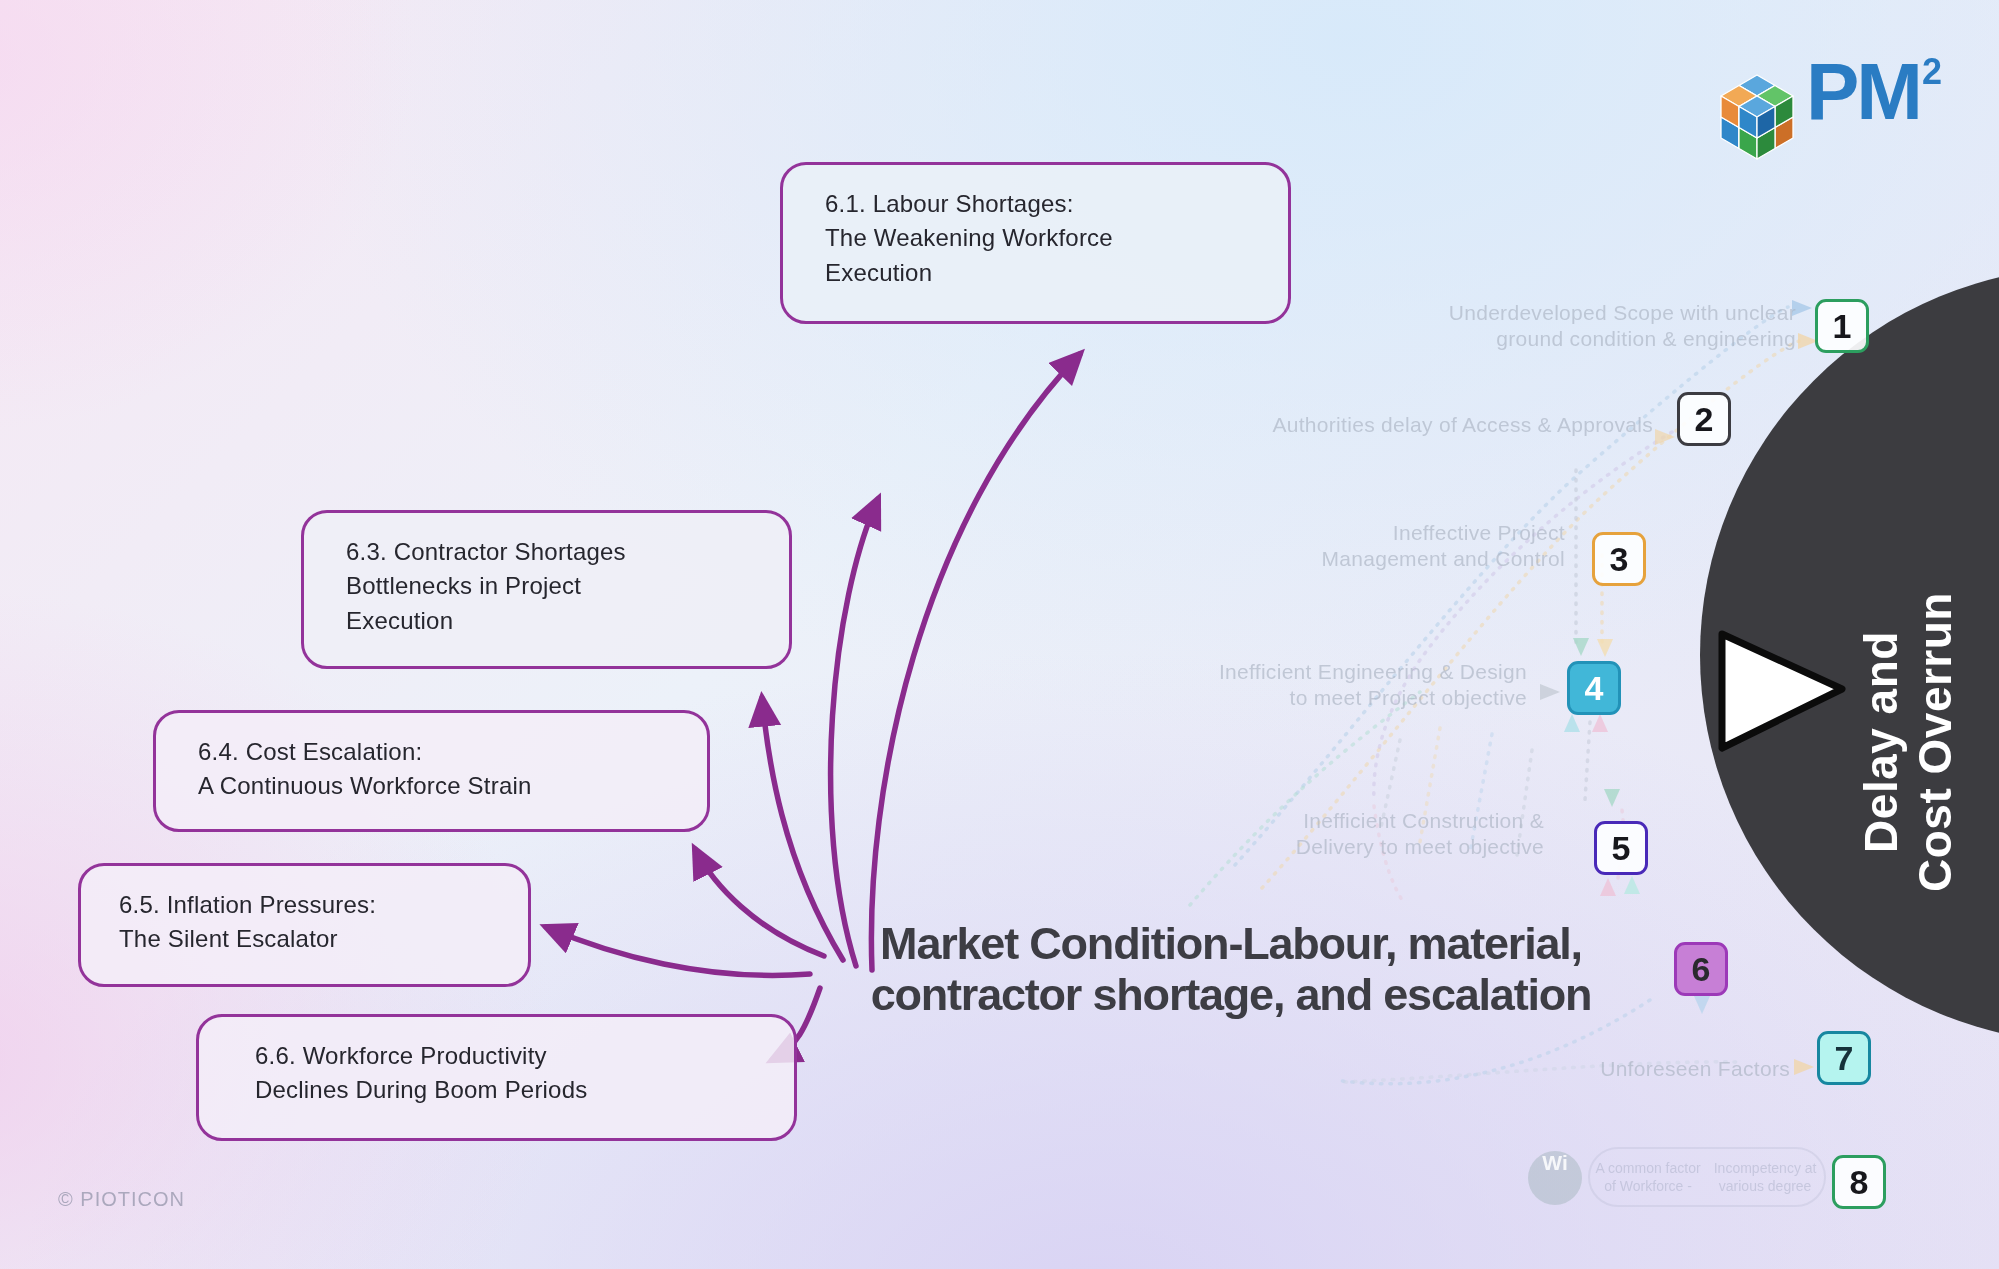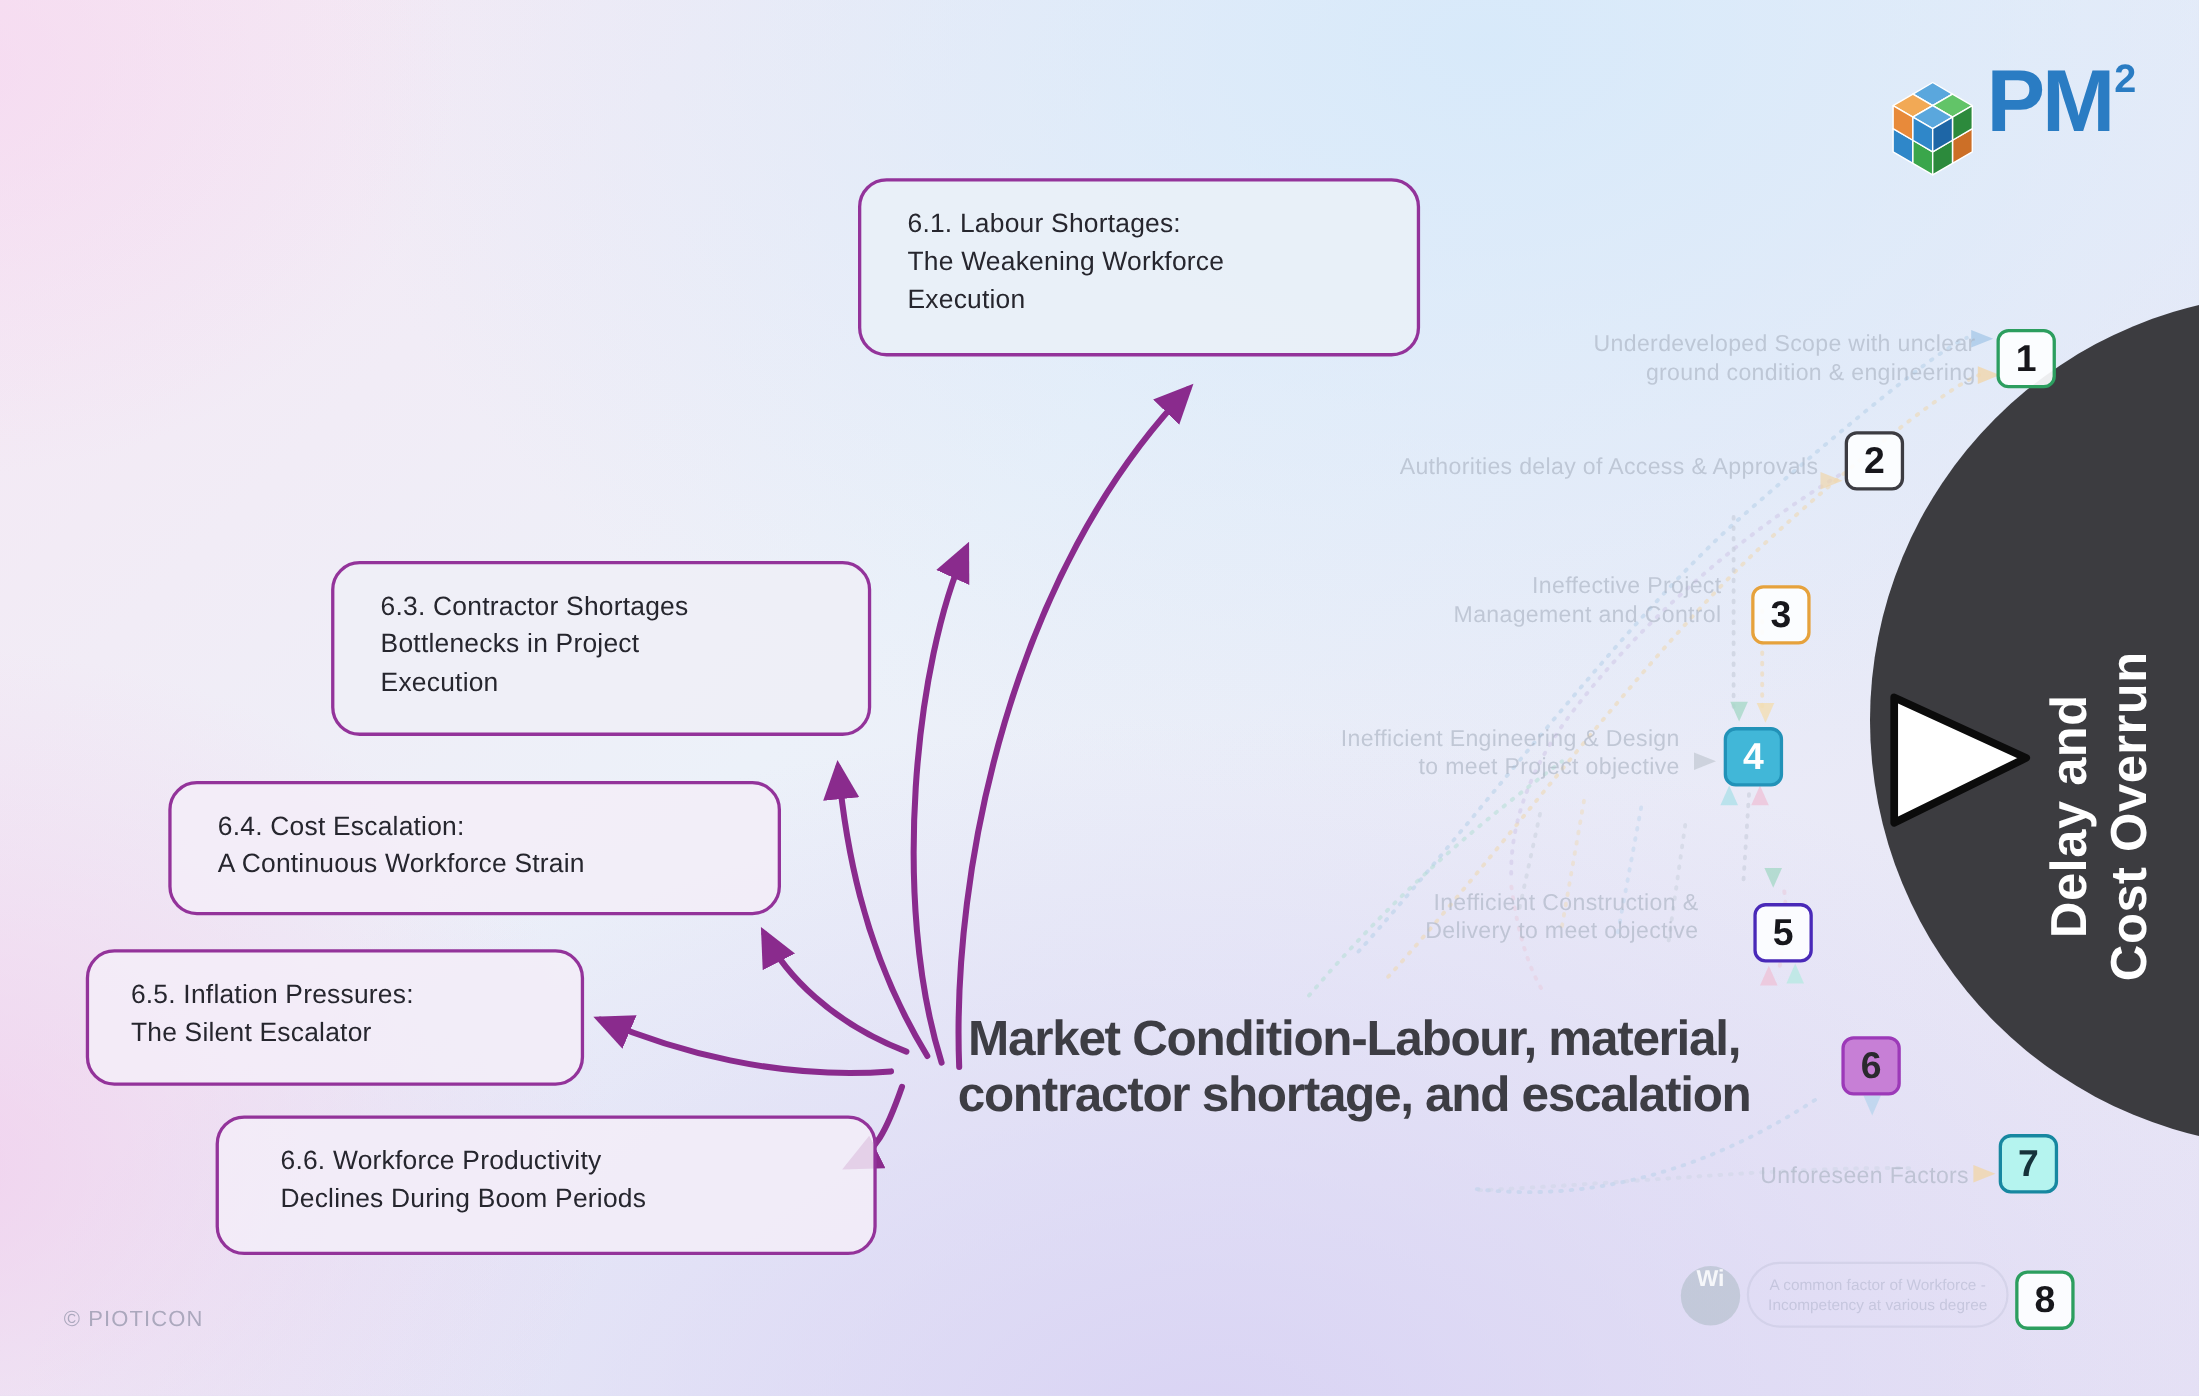--- a/index.html
+++ b/index.html
@@ -44,21 +44,21 @@
   .nb-purplefill{border-color:#9c39b8;background:#c77fd6;color:#2a2a2e;}
   .nb-cyanlight{border-color:#1787a0;background:#b5f4ef;color:#16323a;}
   
   .faded{
     position:absolute;width:440px;text-align:right;
     font-size:21px;line-height:1.25;color:#a9b2c1;opacity:.62;letter-spacing:.3px;
   }
   .pill{
     position:absolute;left:1588px;top:1147px;width:238px;height:60px;border-radius:30px;
     border:2px solid rgba(170,176,200,.45);box-sizing:border-box;
-    display:flex;flex-direction:column;align-items:center;justify-content:center;
+    display:flex;flex-direction:row;align-items:center;justify-content:center;
     font-size:14px;line-height:1.3;color:#b0b4cc;opacity:.55;text-align:center;
   }
   .wi{
     position:absolute;left:1528px;top:1151px;width:54px;height:54px;border-radius:50%;
     background:rgba(128,158,155,.30);display:flex;align-items:flex-start;justify-content:center;
     color:rgba(255,255,255,.85);font-size:21px;font-weight:bold;
   }
   
   .outcome-text{
     position:absolute;left:1908px;top:742px;transform:translate(-50%,-50%) rotate(-90deg);

